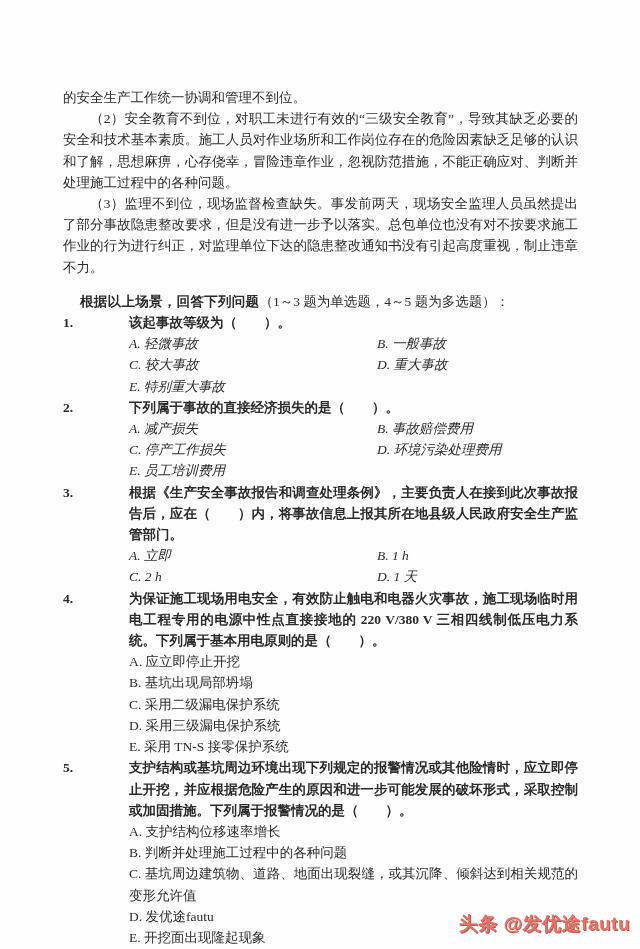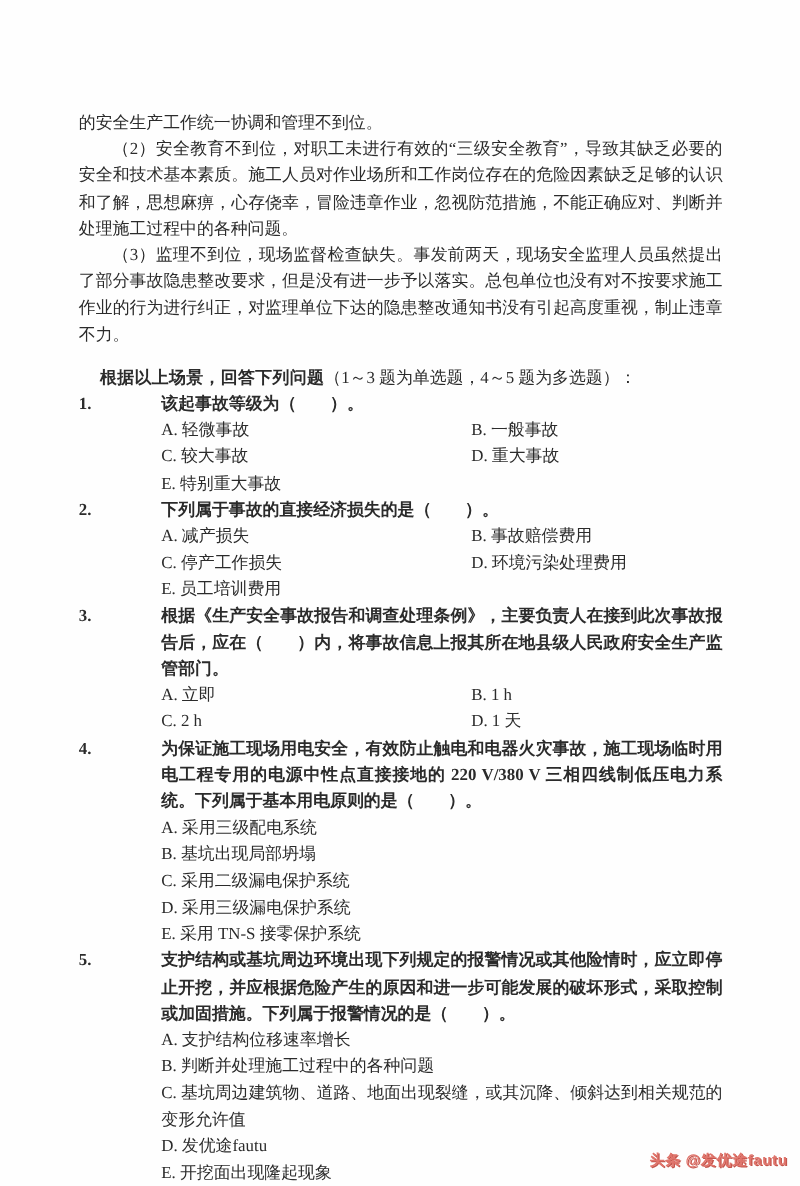--- a/index.html
+++ b/index.html
@@ -38,29 +38,30 @@
     flex: none;
     width: 22px;
     font-weight: 600;
   }
   .qbody { flex: 1; min-width: 0; margin-left: 44px; }
   .stem { font-weight: 600; text-align: justify; }
   .opts { font-weight: 400; }
   .opts.two-col {
     display: grid;
     grid-template-columns: 248px 1fr;
+    font-style: italic;
   }
   .opts.two-col .opt-full { grid-column: 1 / -1; }
   .opt { display: block; }
   .watermark {
     position: absolute;
     right: 10px;
     bottom: 12px;
     font-family: "Liberation Sans", "DejaVu Sans", sans-serif;
-    font-size: 12px;
+    font-size: 19px;
     font-weight: 700;
     letter-spacing: 0.5px;
     color: #e0756c;
     text-shadow: 1px 1px 0 #c4564d, -1px -1px 0 #ffffff;
   }
 </style>
 </head>
 <body>
 
 <div class="page">
@@ -111,21 +112,21 @@
           <span class="opt">D. 1 天</span>
         </div>
       </div>
     </div>
 
     <div class="question">
       <span class="qnum">4.</span>
       <div class="qbody">
         <div class="stem">为保证施工现场用电安全，有效防止触电和电器火灾事故，施工现场临时用电工程专用的电源中性点直接接地的 220 V/380 V 三相四线制低压电力系统。下列属于基本用电原则的是（　　）。</div>
         <div class="opts one-col">
-          <span class="opt">A. 采用三级配电系统</span>
+          <span class="opt">A. 应立即停止开挖</span>
           <span class="opt">B. 基坑出现局部坍塌</span>
           <span class="opt">C. 采用二级漏电保护系统</span>
           <span class="opt">D. 采用三级漏电保护系统</span>
           <span class="opt">E. 采用 TN-S 接零保护系统</span>
         </div>
       </div>
     </div>
 
     <div class="question">
       <span class="qnum">5.</span>

